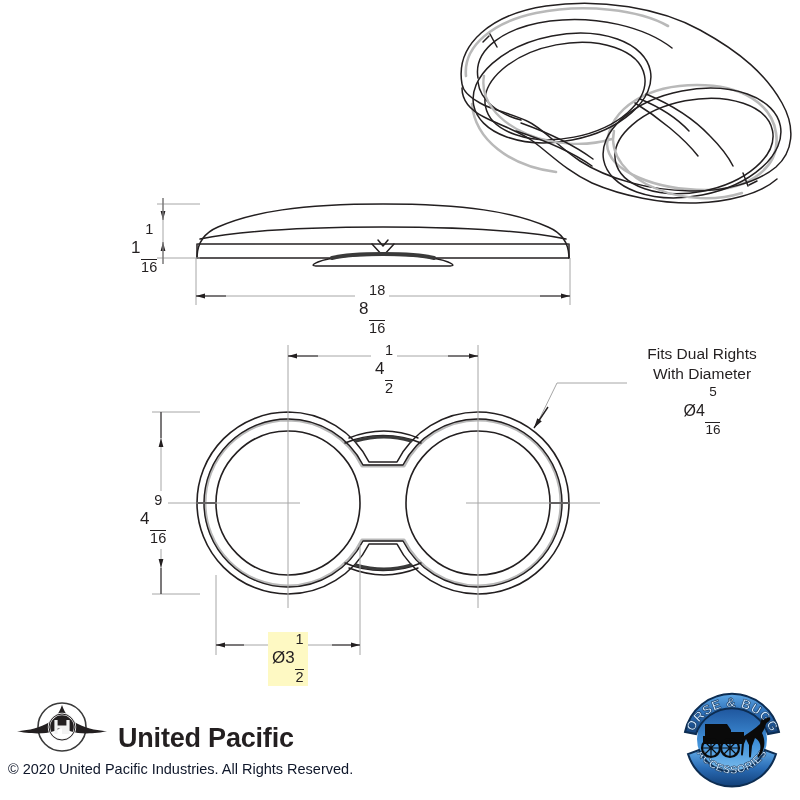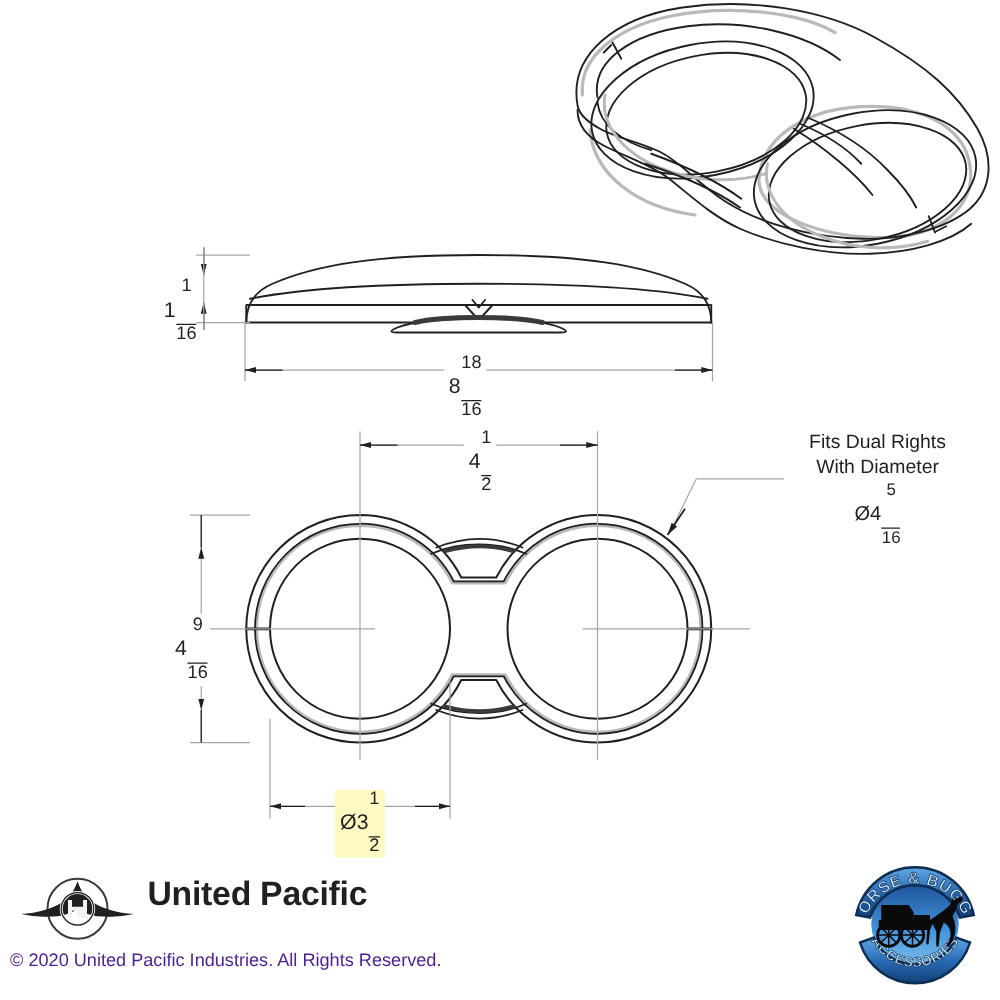--- a/index.html
+++ b/index.html
@@ -55,35 +55,35 @@
     font-size: 15.5px;
     color: #231f20;
     text-align: center;
     line-height: 1.28;
     white-space: nowrap;
   }
   .note .dline { display: block; }
   .brandwrap {
     position: absolute;
     display: flex;
-    align-items: flex-start;
+    align-items: flex-end;
   }
   .brandname {
     font-family: "Liberation Sans", sans-serif;
     font-size: 27px;
     font-weight: 700;
     color: #231f20;
     letter-spacing: -0.2px;
     margin-left: 10px;
   }
   .copyright {
     position: absolute;
     font-family: "Liberation Sans", sans-serif;
     font-size: 14.5px;
-    color: #4c1d95;
+    color: #0f172a;
     white-space: nowrap;
   }
   .hb-logo {
     position: absolute;
   }
 </style>
 </head>
 <body>
 
 <div id="sheet">

